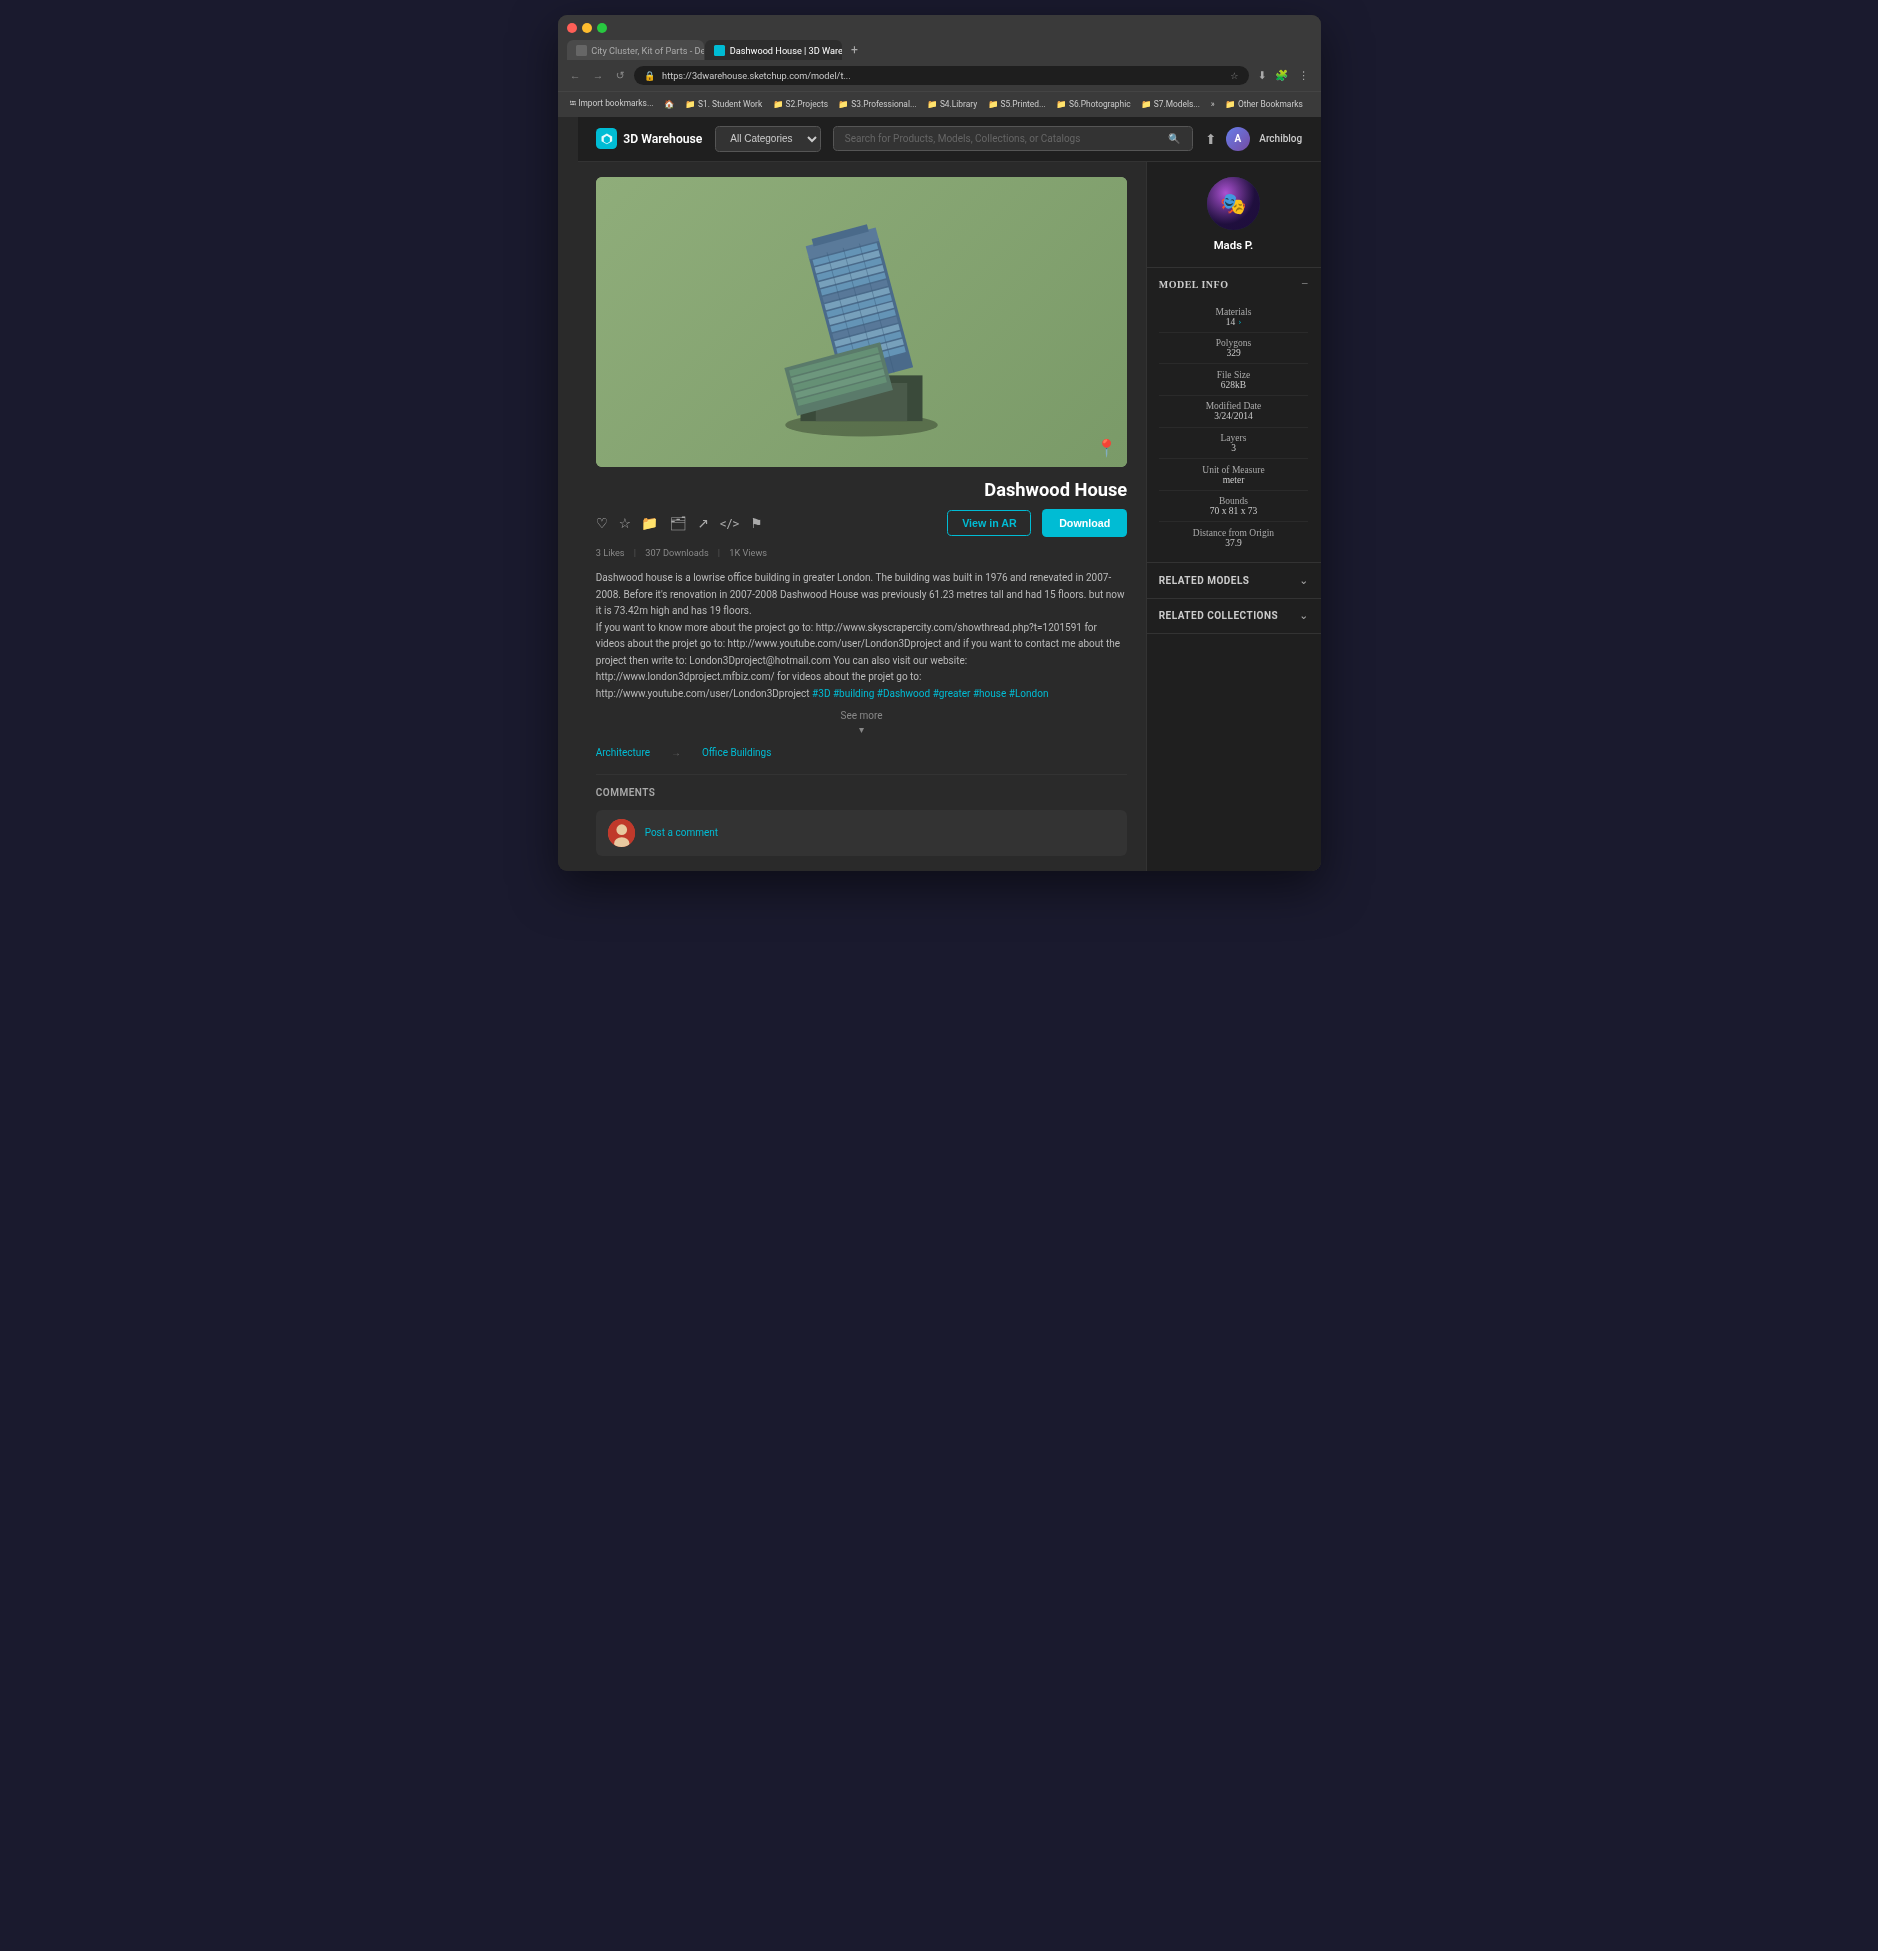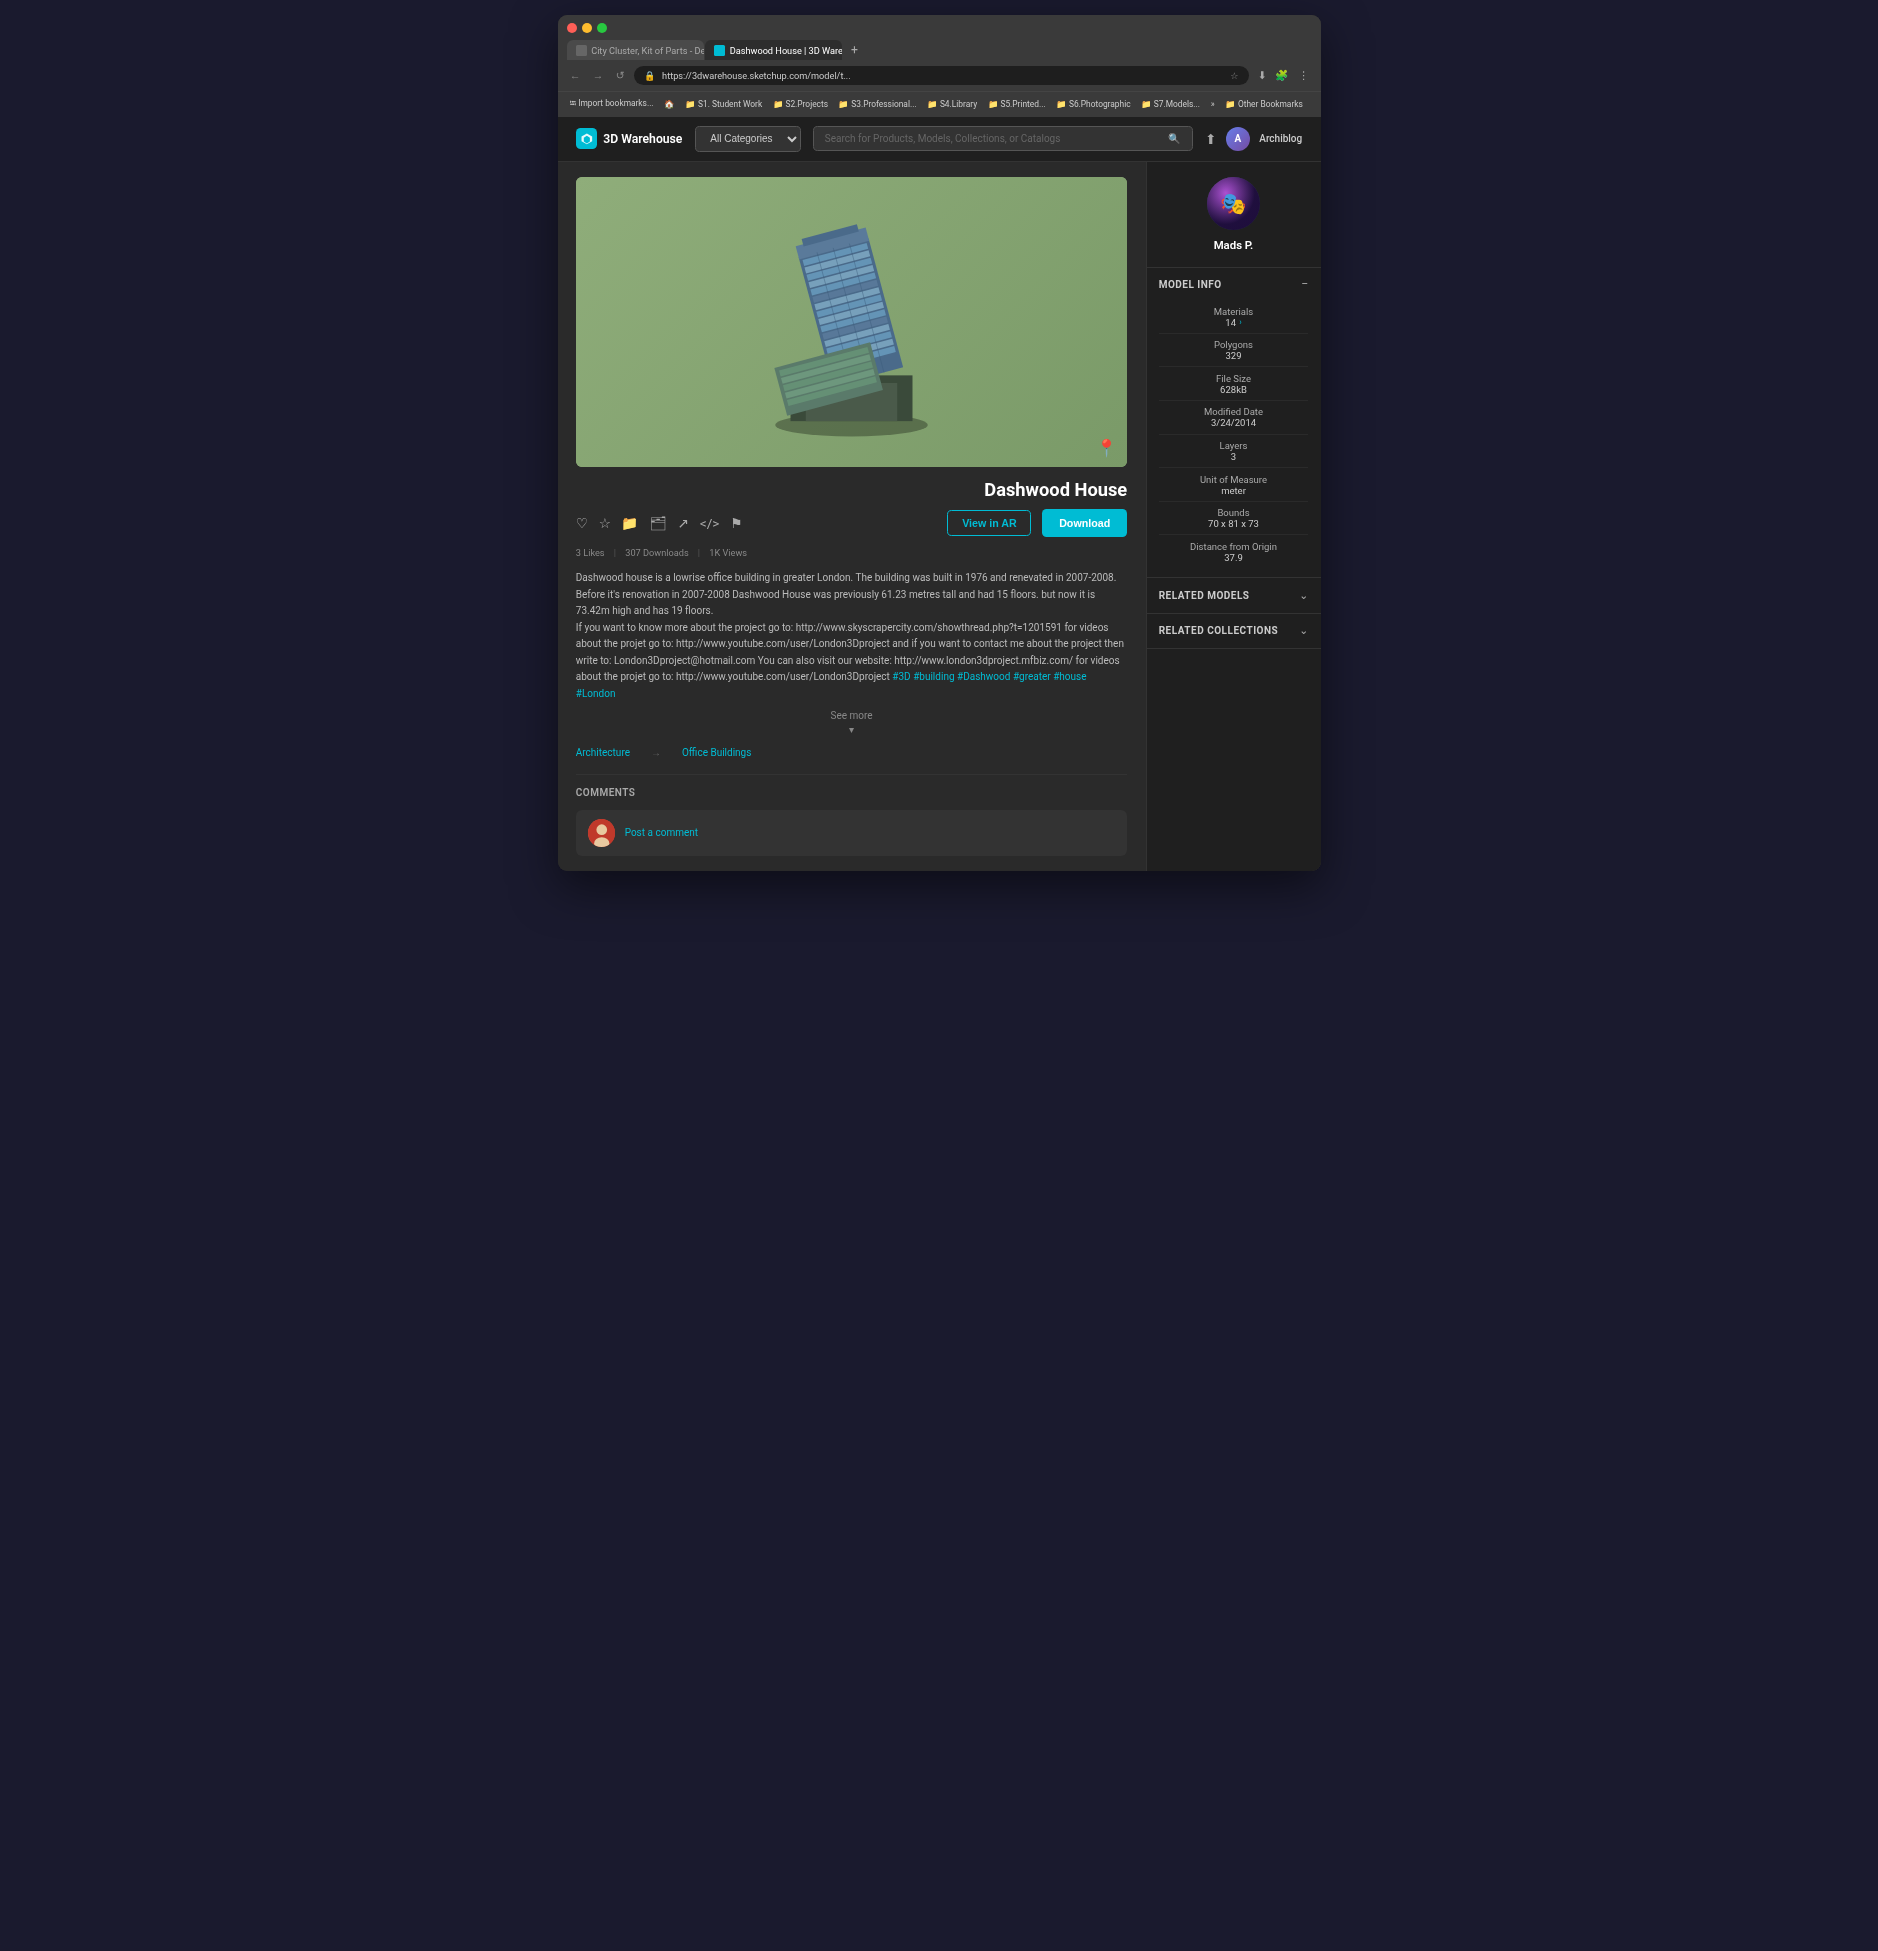--- a/index.html
+++ b/index.html
@@ -146,20 +146,21 @@
       padding: 1.5px 3.1px;
       border-radius: 2.3px;
       display: flex;
       align-items: center;
       gap: 3.1px;
     }
 
     
     .website-content {
       background: #2a2a2a;
+      padding-left: 20px;
     }
 
     
     .site-header {
       background: #1f1f1f;
       padding: 9.2px 18.3px;
       display: flex;
       align-items: center;
       gap: 12.2px;
       border-bottom: 0.8px solid #333;
@@ -453,20 +454,21 @@
     .author-name {
       font-size: 11.4px;
       font-weight: 600;
       color: #fff;
     }
 
     
     .model-info-section {
       padding: 9.2px 12.2px;
       border-bottom: 0.8px solid #333;
+      font-family: Liberation Serif, serif;
     }
     .model-info-header {
       display: flex;
       justify-content: space-between;
       align-items: center;
       margin-bottom: 9.2px;
     }
     .model-info-title {
       font-size: 10px;
       font-weight: 700;

